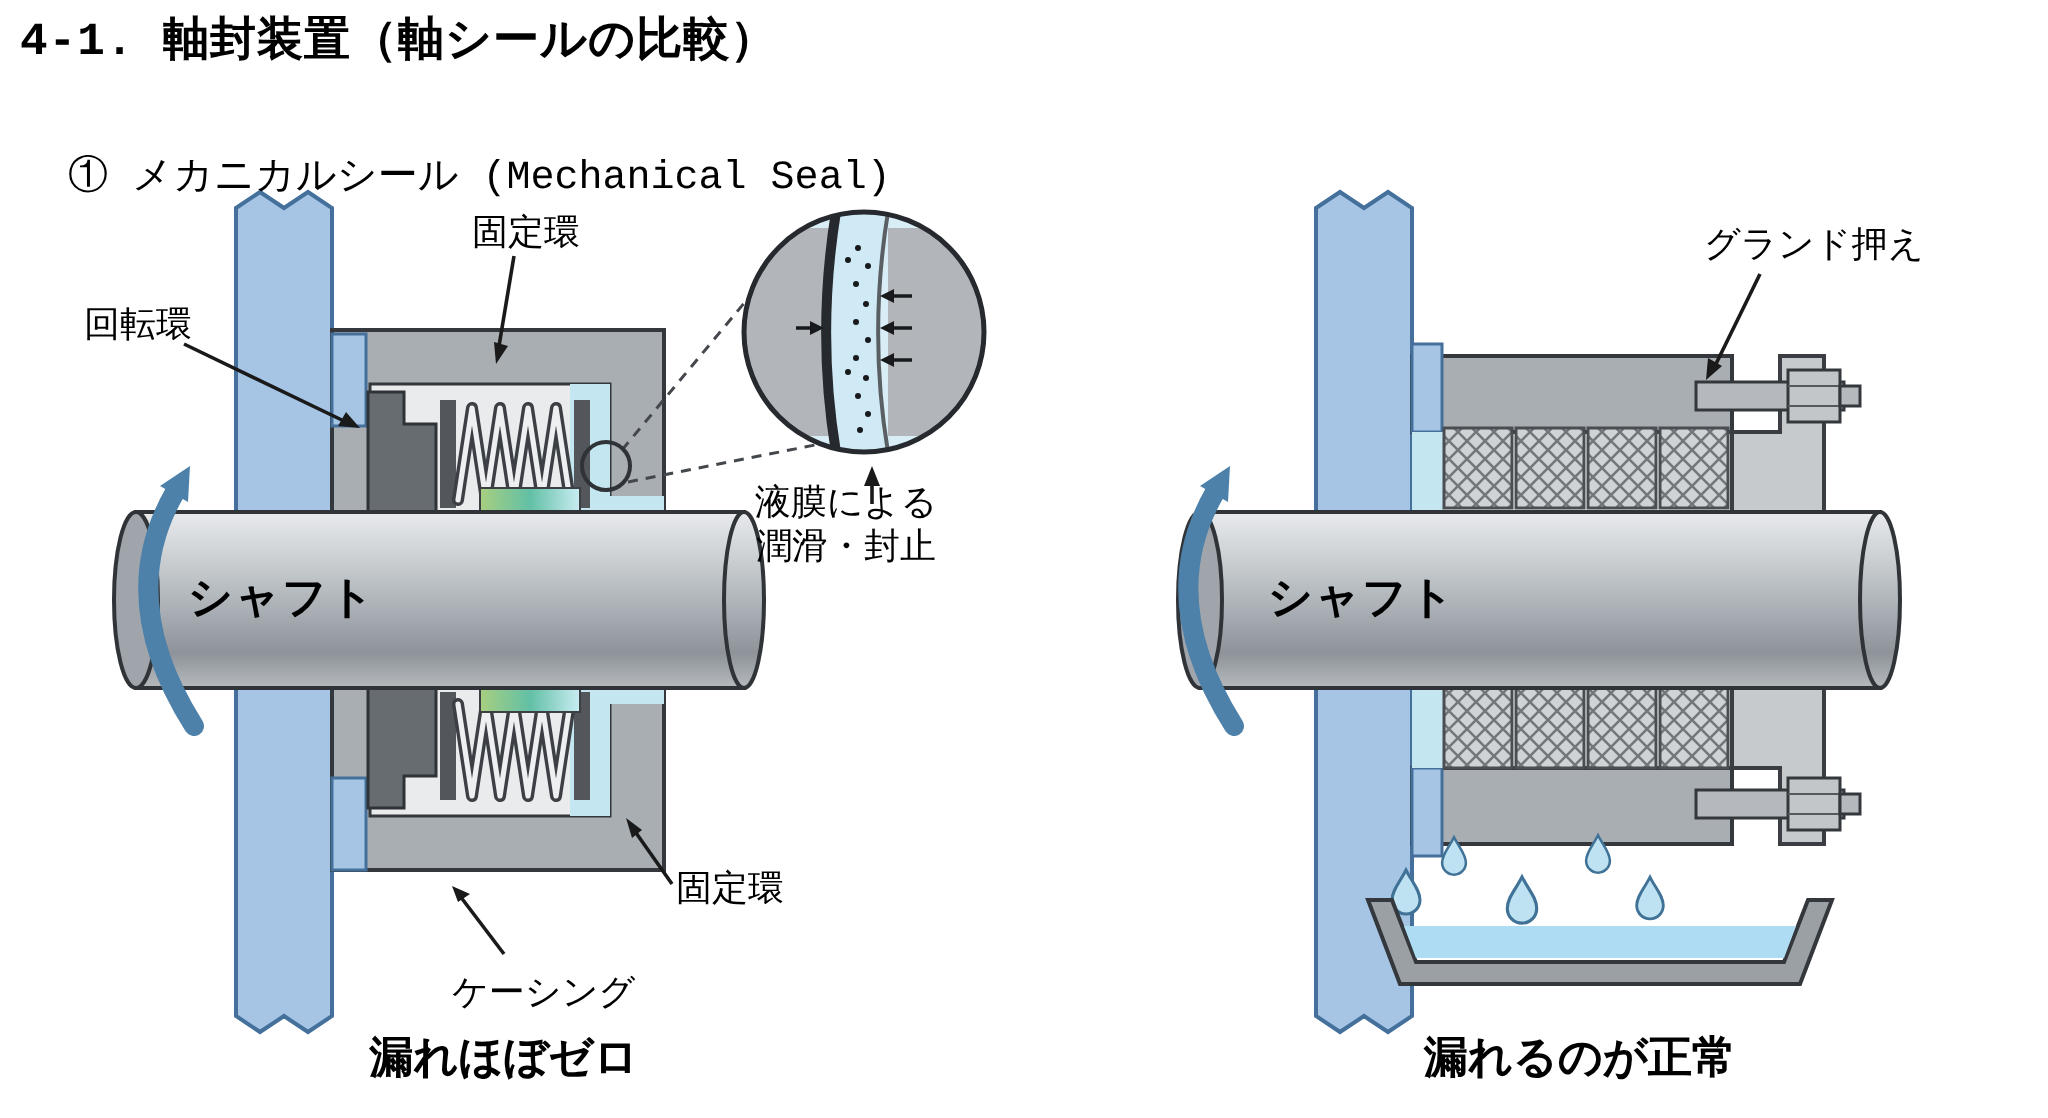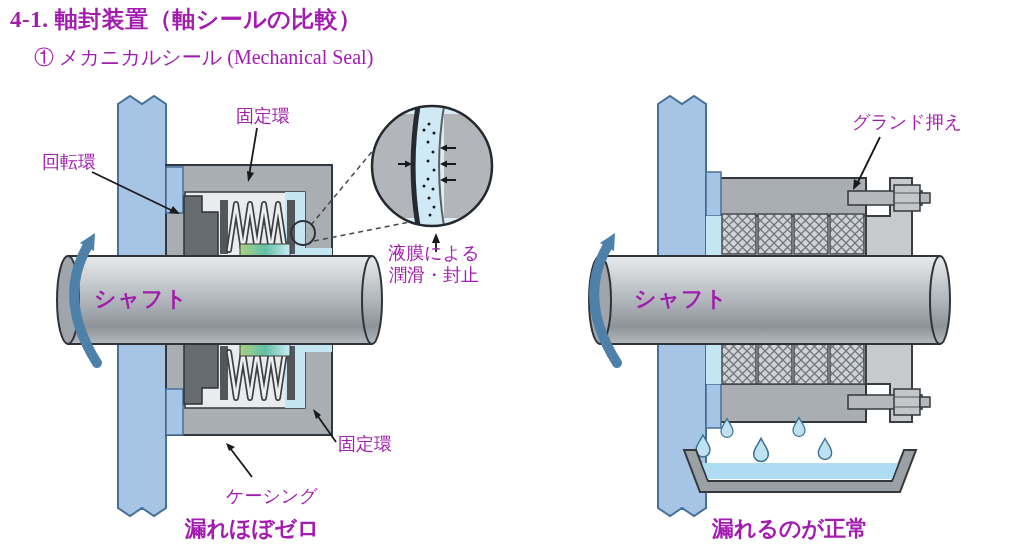--- a/index.html
+++ b/index.html
@@ -1,24 +1,24 @@
 <!DOCTYPE html>
 <html><head>
 <meta charset="utf-8">
 <style>
   html,body{margin:0;padding:0;background:#ffffff;}
   .page{
     position:relative;width:1024px;height:554px;background:#ffffff;
-    font-family:Liberation Serif, serif;color:#a21caf;overflow:hidden;
+    font-family:Liberation Mono, monospace;color:#000000;overflow:hidden;
   }
   .page svg{position:absolute;left:0;top:0;}
   .txt{position:absolute;white-space:nowrap;}
   .title{left:10px;top:4px;font-size:23px;font-weight:700;letter-spacing:.5px;}
   .heading{top:44px;font-size:20px;}
-  .heading.left{left:34px;}
+  .heading.left{left:34px;margin-top:30px;}
   .heading.right{left:544px;}
   .label{font-size:18px;}
   .label.multiline{white-space:pre-line;text-align:center;transform:translateX(-50%);line-height:1.22;}
   .shaft-label{font-size:22px;font-weight:700;letter-spacing:1px;}
   .caption{font-size:22px;font-weight:700;transform:translateX(-50%);text-align:right;}
   .center{transform:translateX(-50%);}
 </style>
 </head>
 <body>
 
@@ -229,21 +229,21 @@
     </g>
   </g>
 </svg>
 
   <div class="txt title">4-1. 軸封装置（軸シールの比較）</div>
 
   <div class="txt heading left">① メカニカルシール (Mechanical Seal)</div>
 
   <div class="txt label" style="left:236px;top:104px">固定環</div>
   <div class="txt label" style="left:42px;top:150px">回転環</div>
-  <div class="txt label multiline" style="left:434px;top:243px">液膜による
+  <div class="txt label multiline" style="left:423px;top:243px">液膜による
 潤滑・封止</div>
   <div class="txt label" style="left:338px;top:432px">固定環</div>
   <div class="txt label" style="left:226px;top:484px">ケーシング</div>
   <div class="txt shaft-label" style="left:94px;top:284px">シャフト</div>
   <div class="txt caption" style="left:252px;top:514px">漏れほぼゼロ</div>
 
   <div class="txt label" style="left:852px;top:110px">グランド押え</div>
   <div class="txt shaft-label" style="left:634px;top:284px">シャフト</div>
   <div class="txt caption" style="left:790px;top:514px">漏れるのが正常</div>
 

